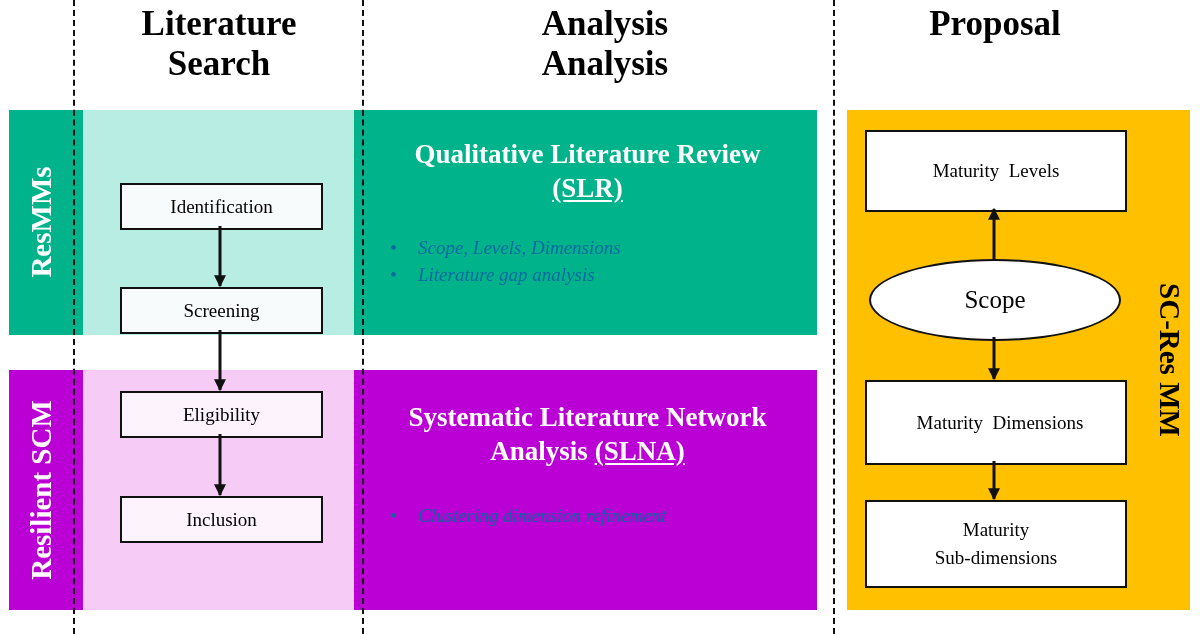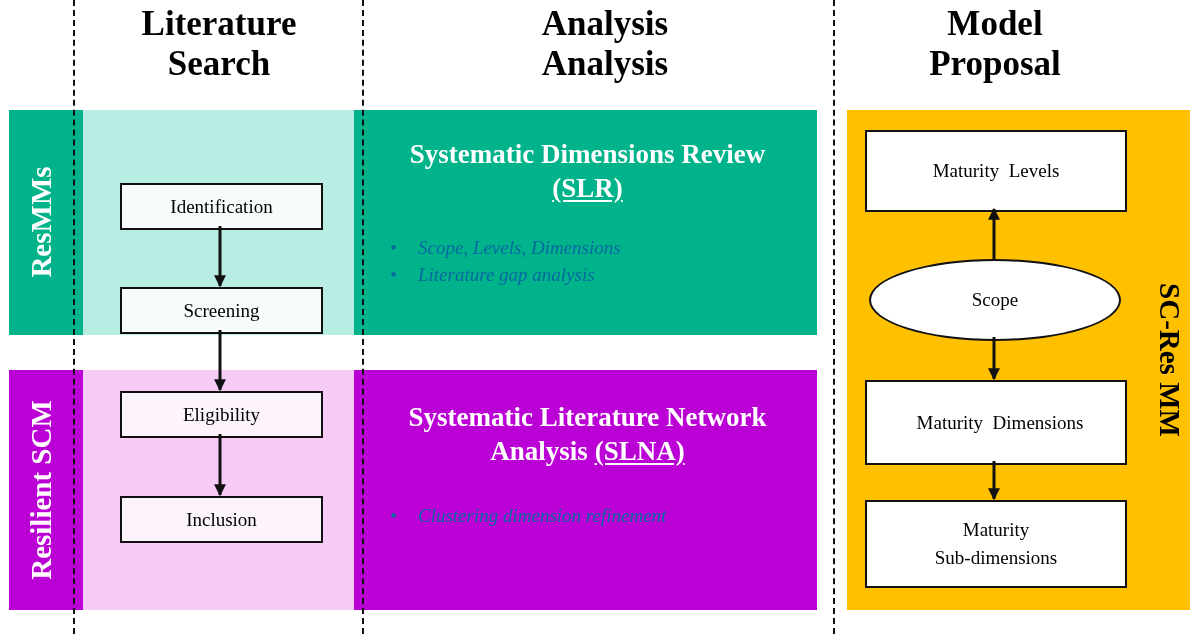--- a/index.html
+++ b/index.html
@@ -25,48 +25,47 @@
                    text-align: center; line-height: 34px; }
   .content-title u { text-decoration: underline; text-underline-offset: 3px; }
   .bullets { position: absolute; color: #0369a1; font-size: 19px; line-height: 27px; margin: 0; padding: 0; list-style: none; font-style: italic; }
   .bullets li { position: relative; padding-left: 30px; }
   .bullets li::before { content: "\2022"; position: absolute; left: 2px; top: 0; }
   .orange { background: #ffc000; }
   .model-box { position: absolute; background: #fff; border: 2px solid #111;
                font-size: 19px; text-align: center; display: flex; flex-direction: column;
                align-items: center; justify-content: center; line-height: 28px; }
   .ellipse { position: absolute; background: #fff; border: 2px solid #111; border-radius: 50%;
-             font-size: 19px; display: flex; align-items: center; justify-content: center; }
+             font-size: 25px; display: flex; align-items: center; justify-content: center; }
   .model-label { position: absolute; font-weight: bold; font-size: 29px; color: #000;
                  white-space: nowrap; transform: rotate(90deg); transform-origin: center center; text-align: center; }
   svg.arrows { position: absolute; left: 0; top: 0; }
 </style>
 </head>
 <body>
 
 <div class="col-head" style="left:94px; width:250px;">
   <span>Literature</span>
   <span>Search</span>
 </div>
 <div class="col-head" style="left:480px; width:250px;">
   <span>Analysis</span>
   <span>Analysis</span>
 </div>
 <div class="col-head" style="left:870px; width:250px;">
-  <span>Model</span>
   <span>Proposal</span>
 </div>
 
 <div class="abs band-green-dark" style="left:9px; top:110px; width:74px; height:225px;"></div>
 <div class="abs band-green-light" style="left:83px; top:110px; width:271px; height:225px;"></div>
 <div class="abs band-green-dark" style="left:354px; top:110px; width:463px; height:225px;"></div>
 <div class="side-label" style="left:-34px; top:205px; width:150px; height:34px; line-height:34px;">ResMMs</div>
 
 <div class="content-title" style="left:360px; top:137px; width:455px;">
-  <div>Systematic Dimensions Review</div>
+  <div>Qualitative Literature Review</div>
   <div><u>(SLR)</u></div>
 </div>
 <ul class="bullets" style="left:388px; top:234px;">
   <li>Scope, Levels, Dimensions</li>
   <li>Literature  gap analysis</li>
 </ul>
 
 <div class="abs band-purple-dark" style="left:9px; top:370px; width:74px; height:240px;"></div>
 <div class="abs band-purple-light" style="left:83px; top:370px; width:271px; height:240px;"></div>
 <div class="abs band-purple-dark" style="left:354px; top:370px; width:463px; height:240px;"></div>

